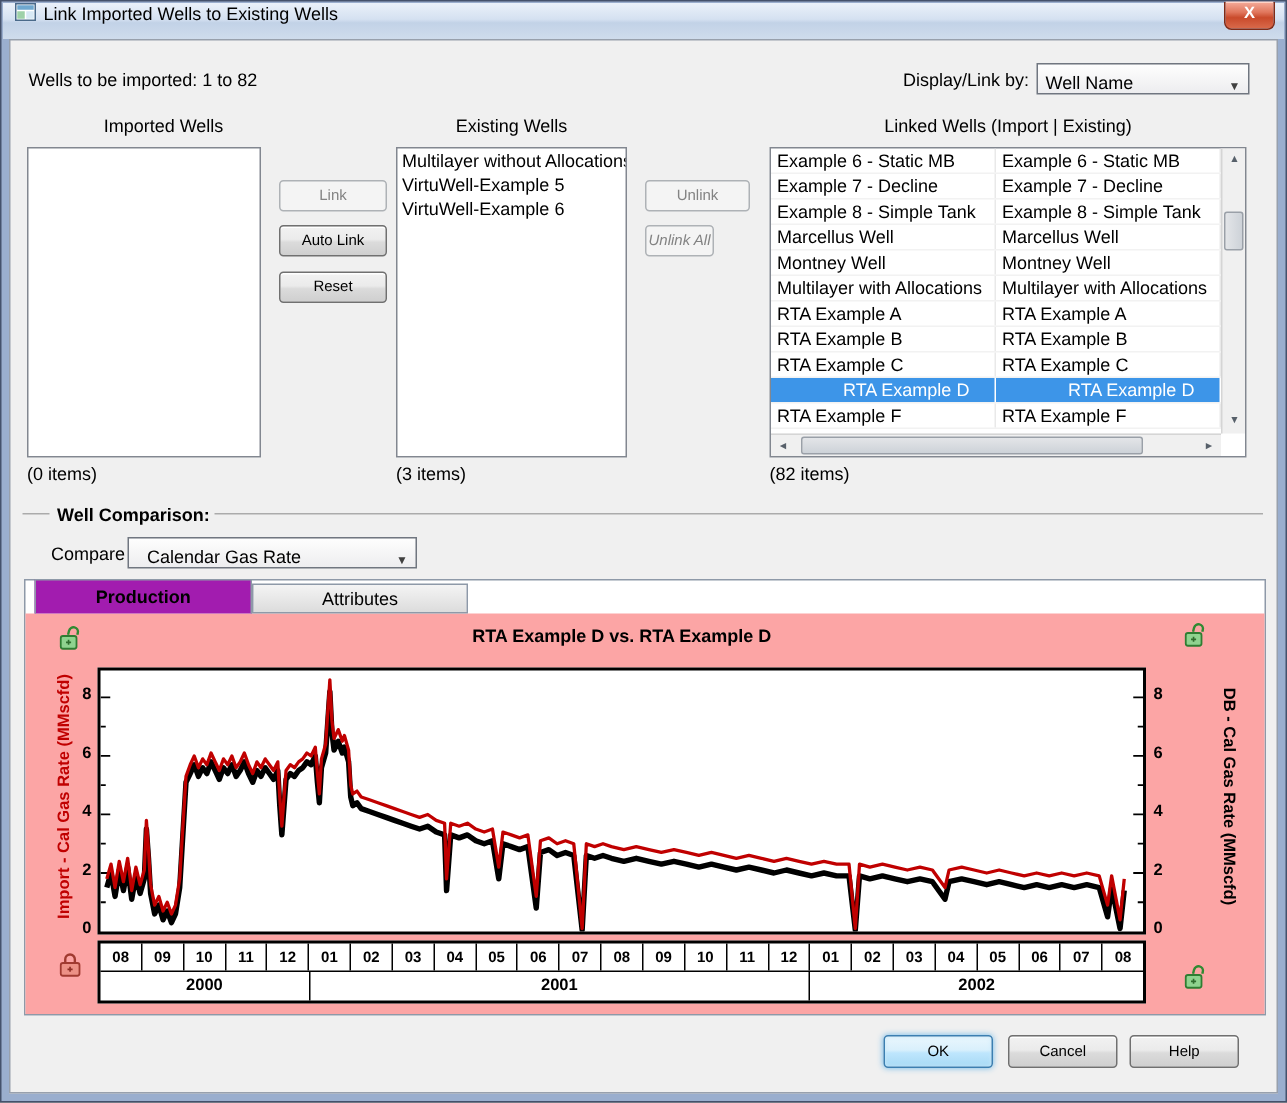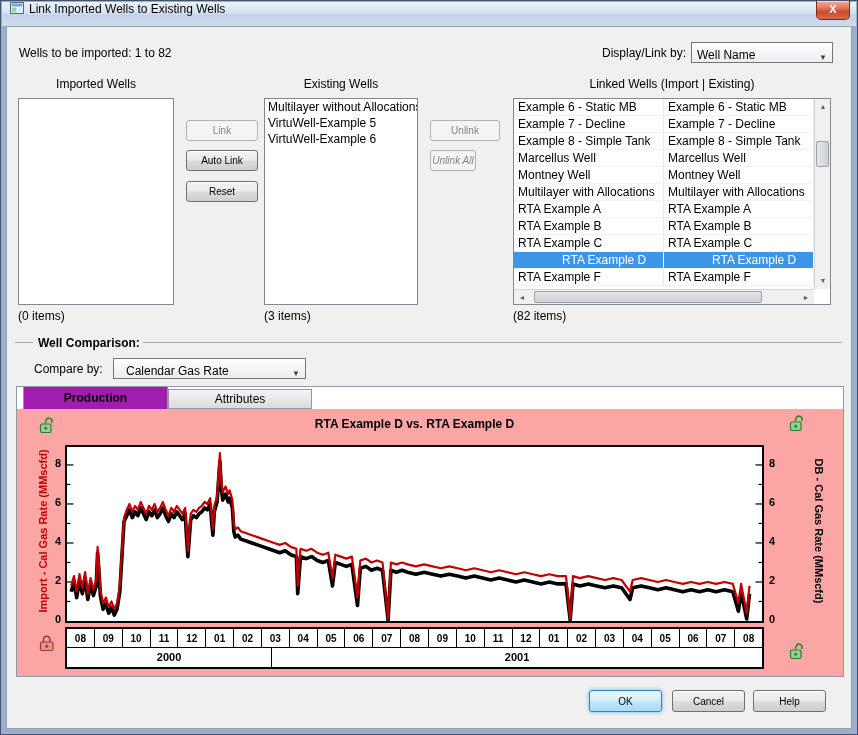--- a/index.html
+++ b/index.html
@@ -99,21 +99,21 @@
   </div>
   <div class="close-btn">X</div>
 
   <div class="lbl" style="left:18px;top:45px;">Wells to be imported: 1 to 82</div>
   <div class="lbl" style="left:601px;top:45px;">Display/Link by:</div>
   <div class="combo" style="left:690px;top:41px;width:142px;">
     <span>Well Name</span>
     <span class="arrow">▼</span>
   </div>
 
-  <div class="panel-title" style="left:17px;top:76px;width:156px;">Imported Wells</div>
+  <div class="panel-title" style="left:30px;top:76px;width:156px;">Imported Wells</div>
   <div class="panel-title" style="left:263px;top:76px;width:154px;">Existing Wells</div>
   <div class="panel-title" style="left:512px;top:76px;width:318px;">Linked Wells (Import | Existing)</div>
 
   <div class="listbox" style="left:17px;top:97px;width:156px;height:207px;"></div>
   <div class="listbox" style="left:263px;top:97px;width:154px;height:207px;">
       <div class="li-item">Multilayer without Allocations</div>
       <div class="li-item">VirtuWell-Example 5</div>
       <div class="li-item">VirtuWell-Example 6</div>
     </div>
 
@@ -183,21 +183,21 @@
   <div class="btn disabled" style="left:185px;top:119px;width:72px;height:21px;">Link</div>
   <div class="btn" style="left:185px;top:149px;width:72px;height:21px;">Auto Link</div>
   <div class="btn" style="left:185px;top:180px;width:72px;height:21px;">Reset</div>
   <div class="btn disabled" style="left:429px;top:119px;width:70px;height:21px;">Unlink</div>
   <div class="btn disabled" style="left:429px;top:149px;width:46px;height:21px;font-style:italic;">Unlink All</div>
 
   <div class="group-line" style="left:14px;width:18px;"></div>
   <div class="lbl" style="left:37px;top:335px;font-weight:bold;">Well Comparison:</div>
   <div class="group-line" style="left:142px;right:15px;"></div>
   <div class="lbl" style="left:33px;top:361px;">Compare by:</div>
-  <div class="combo" style="left:112px;top:357px;width:193px;padding-left:12px;">
+  <div class="combo" style="left:84px;top:357px;width:193px;padding-left:12px;">
     <span>Calendar Gas Rate</span>
     <span class="arrow">▼</span>
   </div>
 
   <div class="tabpanel">
     <div class="tab active">Production</div>
     <div class="tab inactive">Attributes</div>
 
     <div class="chart-area">
       <div class="chart-title">RTA Example D vs. RTA Example D</div>
@@ -273,20 +273,21 @@
             <div class="mcell">03</div>
             <div class="mcell">04</div>
             <div class="mcell">05</div>
             <div class="mcell">06</div>
             <div class="mcell">07</div>
             <div class="mcell">08</div>
           </div>
         <div class="axis-years">
             <div class="ycell" style="flex: 5 1 0%;">2000</div>
             <div class="ycell" style="flex: 12 1 0%;">2001</div>
+            <div class="ycell" style="flex: 8 1 0%;">2002</div>
           </div>
       </div>
     <div class="ylab left" style="top: 204px;">0</div>
         <div class="ylab right" style="top: 204px;">0</div>
         <div class="ylab left" style="top: 164.987px;">2</div>
         <div class="ylab right" style="top: 164.987px;">2</div>
         <div class="ylab left" style="top: 125.973px;">4</div>
         <div class="ylab right" style="top: 125.973px;">4</div>
         <div class="ylab left" style="top: 86.9596px;">6</div>
         <div class="ylab right" style="top: 86.9596px;">6</div>

